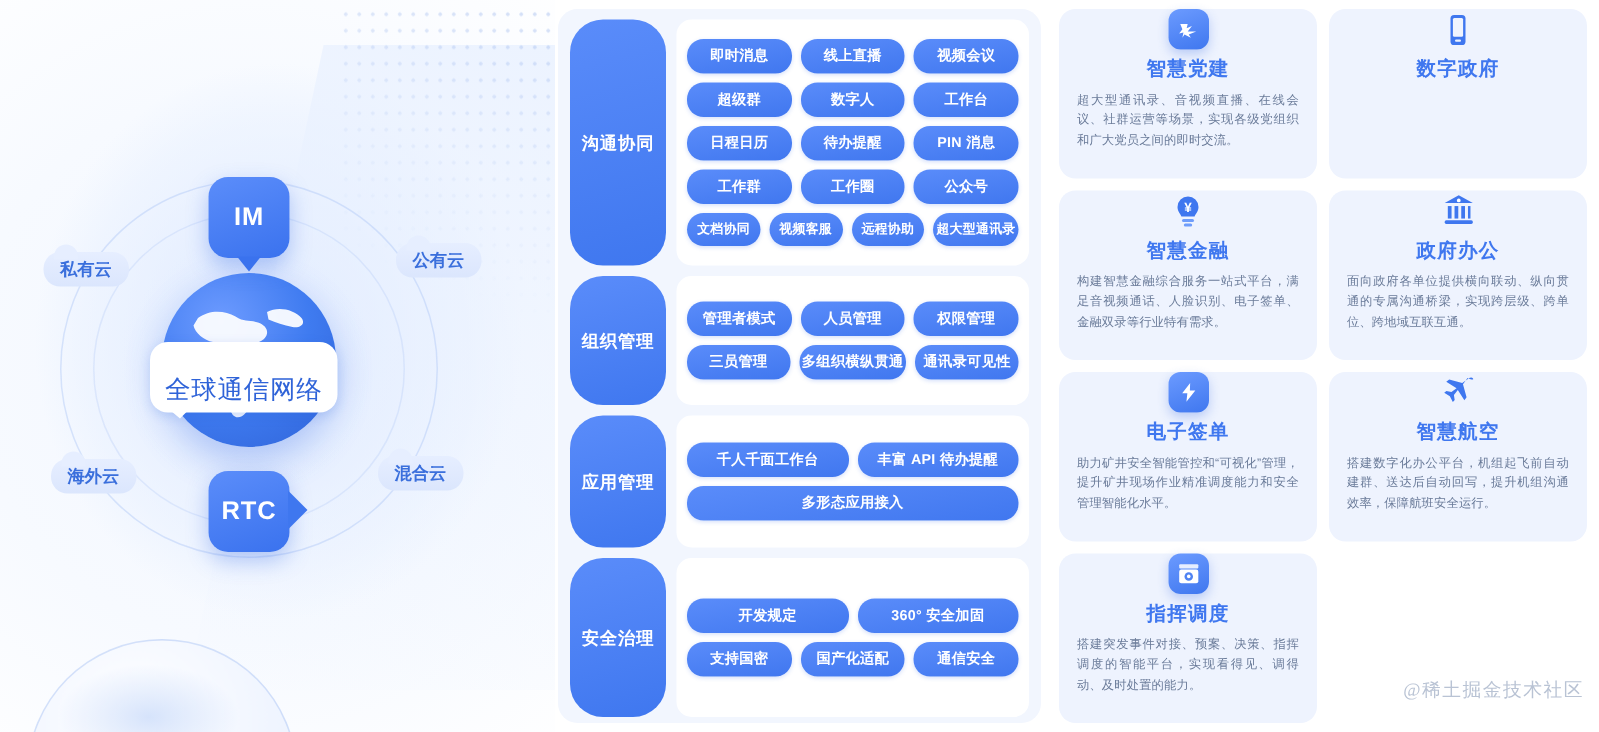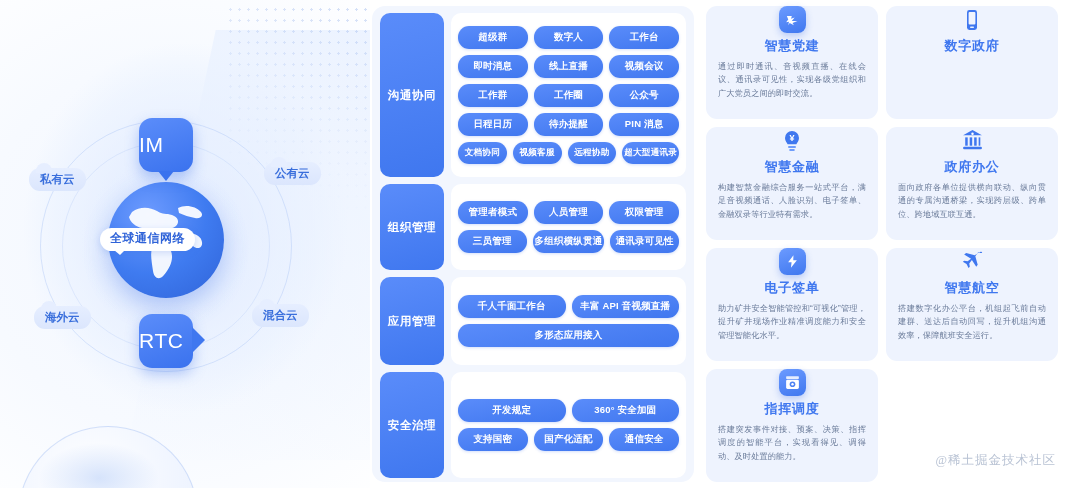--- a/index.html
+++ b/index.html
@@ -48,36 +48,36 @@
   .globe{
     width:116px;height:116px;border-radius:50%;
     background:radial-gradient(circle at 34% 28%, #6d9bff 0%, #3f7bf0 52%, #2f63d8 100%);
     box-shadow:0 10px 24px rgba(58,110,230,.32);
     position:relative;overflow:hidden;
   }
   .globe svg{position:absolute;left:0;top:0;}
   .globe-label{
     position:absolute;left:-8px;top:46px;
     background:#ffffff;border-radius:12px;
-    padding:2px 10px 4px;
-    font-size:12px;font-weight:bold;color:#2f63d8;letter-spacing:.5px;
+    padding:20px 10px 4px;
+    font-size:17px;font-weight:normal;color:#2f63d8;letter-spacing:.5px;
     box-shadow:0 2px 7px rgba(47,99,216,.18);
     white-space:nowrap;
   }
   .globe-label:after{
     content:"";position:absolute;left:14px;bottom:-4px;
     border-left:6px solid transparent;border-right:5px solid transparent;
     border-top:5px solid #ffffff;
   }
   .badge{
     position:absolute;width:54px;height:54px;border-radius:13px;
     background:linear-gradient(160deg,#5b8dfa 0%,#3a72ee 100%);
     box-shadow:0 6px 14px rgba(58,110,230,.35);
-    color:#fff;font-weight:normal;font-size:21px;letter-spacing:.6px;
-    display:flex;align-items:center;
+    color:#fff;font-weight:bold;font-size:17px;letter-spacing:.6px;
+    display:flex;align-items:center;justify-content:center;
   }
   .badge.im{left:139px;top:118px;}
   .badge.im:after{
     content:"";position:absolute;left:19px;bottom:-9px;
     border-left:8px solid transparent;border-right:8px solid transparent;
     border-top:10px solid #3a72ee;
   }
   .badge.rtc{left:139px;top:314px;}
   .badge.rtc:after{
     content:"";position:absolute;right:-12px;top:13px;
@@ -112,21 +112,21 @@
 
   
   .mid{
     position:absolute;left:372px;top:6px;width:322px;height:476px;
     background:#f2f6fe;border-radius:13px;
     padding:7px 8px;box-sizing:border-box;
   }
   .mid-row{display:flex;gap:7px;margin-bottom:7px;}
   .mid-row:last-child{margin-bottom:0;}
   .cat{
-    width:64px;flex:0 0 64px;border-radius:10px;
+    width:64px;flex:0 0 64px;border-radius:22px;
     background:linear-gradient(165deg,#5a8cfa 0%,#3f77ef 100%);
     color:#fff;font-size:11.5px;font-weight:bold;letter-spacing:.6px;
     display:flex;align-items:center;justify-content:center;text-align:center;
   }
   .pillbox{
     flex:1;background:#ffffff;border-radius:10px;
     padding:8px 7px;box-sizing:border-box;
     display:flex;flex-direction:column;justify-content:center;gap:6px;
   }
   .pill-row{display:flex;gap:6px;justify-content:center;}
@@ -217,38 +217,38 @@
 
   <div class="earth-bottom"></div>
 </div>
 
 <div class="mid">
 
   <div class="mid-row" style="height:164px;">
     <div class="cat">沟通协同</div>
     <div class="pillbox">
       <div class="pill-row">
+        <div class="pill">即时消息</div>
+        <div class="pill">线上直播</div>
+        <div class="pill">视频会议</div>
+      </div>
+      <div class="pill-row">
         <div class="pill">超级群</div>
         <div class="pill">数字人</div>
         <div class="pill">工作台</div>
       </div>
       <div class="pill-row">
-        <div class="pill">即时消息</div>
-        <div class="pill">线上直播</div>
-        <div class="pill">视频会议</div>
+        <div class="pill">日程日历</div>
+        <div class="pill">待办提醒</div>
+        <div class="pill">PIN 消息</div>
       </div>
       <div class="pill-row">
         <div class="pill">工作群</div>
         <div class="pill">工作圈</div>
         <div class="pill">公众号</div>
-      </div>
-      <div class="pill-row">
-        <div class="pill">日程日历</div>
-        <div class="pill">待办提醒</div>
-        <div class="pill">PIN 消息</div>
       </div>
       <div class="pill-row r5">
         <div class="pill">文档协同</div>
         <div class="pill">视频客服</div>
         <div class="pill">远程协助</div>
         <div class="pill">超大型通讯录</div>
       </div>
     </div>
   </div>
 
@@ -266,21 +266,21 @@
         <div class="pill">通讯录可见性</div>
       </div>
     </div>
   </div>
 
   <div class="mid-row" style="height:88px;">
     <div class="cat">应用管理</div>
     <div class="pillbox">
       <div class="pill-row wide">
         <div class="pill">千人千面工作台</div>
-        <div class="pill">丰富 API 音视频直播</div>
+        <div class="pill">丰富 API 待办提醒</div>
       </div>
       <div class="pill-row wide">
         <div class="pill">多形态应用接入</div>
       </div>
     </div>
   </div>
 
   <div class="mid-row" style="height:106px;">
     <div class="cat">安全治理</div>
     <div class="pillbox">
@@ -300,21 +300,21 @@
 
 <div class="cards">
 
   <div class="card">
     <div class="card-icon solid">
       <svg width="17" height="17" viewBox="0 0 24 24" fill="#ffffff">
           <path d="M4 7h7l-1 4 5-2-4 5h8l-7 3 2 3-6-3-2 3 1-5-4 1 3-4z"></path>
         </svg>
     </div>
     <div class="card-title">智慧党建</div>
-    <div class="card-desc">通过即时通讯、音视频直播、在线会议、通讯录可见性，实现各级党组织和广大党员之间的即时交流。</div>
+    <div class="card-desc">超大型通讯录、音视频直播、在线会议、社群运营等场景，实现各级党组织和广大党员之间的即时交流。</div>
   </div>
 
 
   <div class="card">
     <div class="card-icon plain">
       <svg width="24" height="24" viewBox="0 0 24 24">
           <rect x="7" y="2" width="10" height="20" rx="2.4" fill="#3f77ef"></rect>
           <rect x="8.6" y="4" width="6.8" height="12.5" rx="1" fill="#ffffff" opacity=".92"></rect>
           <rect x="10" y="18.4" width="4" height="1.5" rx=".75" fill="#ffffff" opacity=".9"></rect>
         </svg>

